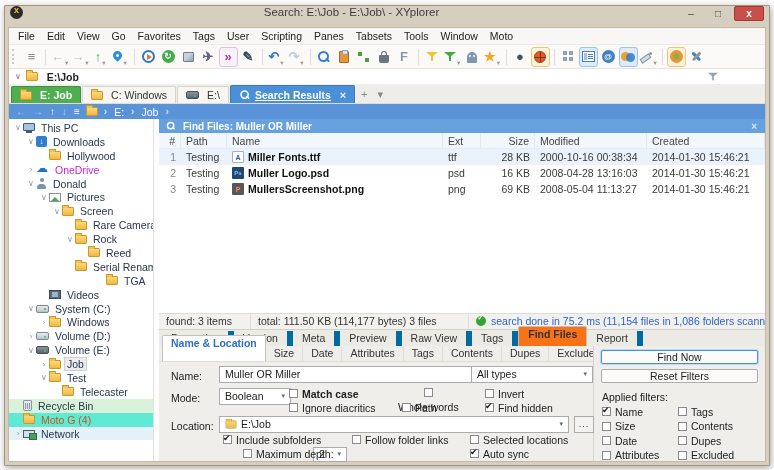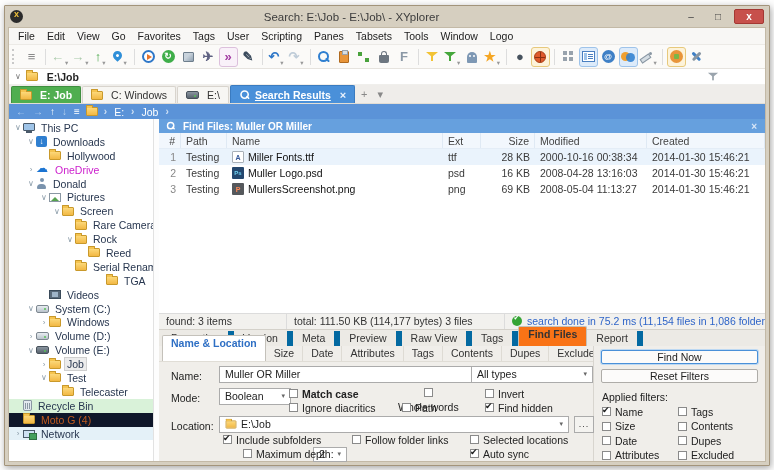--- a/index.html
+++ b/index.html
@@ -1,19 +1,19 @@
 <!DOCTYPE html>
 <html><head>
 <meta charset="utf-8">
 <style>
   *{box-sizing:border-box;margin:0;padding:0;-webkit-user-select:none;user-select:none}
   html,body{width:774px;height:470px;background:#fdfdfd;font-family:"Liberation Sans",sans-serif;overflow:hidden}
   .window{position:absolute;left:4px;top:5px;width:766px;height:461px;background:#d6cfc0;border:1px solid #a3947b;box-shadow:1px 2px 7px rgba(0,0,0,.35);display:flex;flex-direction:column;border-radius:1px}
   
-  .titlebar{height:21px;display:flex;align-items:center;padding:0 5px;gap:5px}
+  .titlebar{height:21px;display:flex;align-items:flex-start;padding:0 5px;gap:5px}
   .app-icon{width:13px;height:13px;border-radius:50%;background:#2b2b2b;position:relative;flex:none}
   .app-icon::after{content:"x";position:absolute;left:0;right:0;top:-1px;text-align:center;color:#f0c23c;font-size:9px;font-weight:bold}
   .title{flex:1;text-align:center;font-size:11.5px;color:#3c3c3c;white-space:nowrap;overflow:hidden}
   .wbtn{width:22px;height:15px;display:flex;align-items:center;justify-content:center;font-size:10px;color:#444;cursor:default}
   .wbtn.close{width:30px;background:#c7504b;border:1px solid #a33833;border-radius:2px;color:#fff;font-weight:bold;font-size:10px}
   
   .client{flex:1;margin:0 3px 3px;background:#fff;border:1px solid #c3b9a6;display:flex;flex-direction:column;min-height:0}
   
   .menubar{height:17px;background:#f8f7f5;display:flex;align-items:center;padding-left:3px;border-bottom:1px solid #eceae6}
   .menu-item{padding:0 6px;font-size:10.5px;color:#222;line-height:17px}
@@ -110,33 +110,33 @@
   .hdr-close{color:#d9e6f7;font-size:10px;font-weight:bold;margin-right:2px}
   
   .thead,.trow{display:grid;grid-template-columns:22px 46px 1fr 38px 54px 112px 118px;align-items:center;font-size:10.5px}
   .thead{height:16px;background:#f2f7fd;border-bottom:1px solid #e4edf7;color:#444}
   .th{padding:0 5px;border-right:1px solid #dfe9f4;height:100%;display:flex;align-items:center;overflow:hidden}
   .trow{height:16px;color:#3a3a3a}
   .trow.focused{background:#eaf3fc}
   .td{padding:0 5px;overflow:hidden;white-space:nowrap;display:flex;align-items:center}
   .td.num{justify-content:flex-end;color:#888}
   .td.size{justify-content:flex-end}
-  .td.name{font-weight:normal;color:#111}
+  .td.name{font-weight:bold;color:#111}
   .fic{width:12px;height:12px;flex:none;margin-right:4px;display:inline-flex;align-items:center;justify-content:center;font-weight:bold;border-radius:1px}
   .fic-ttf{background:#fff;border:1px solid #a8b0b8}
   .fic-ttf::after{content:"A";font-size:7px;color:#35589a}
   .fic-psd{background:#24476e}
   .fic-psd::after{content:"Ps";font-size:6px;color:#6fd0f0}
   .fic-png{background:#55585c}
   .fic-png::after{content:"P";font-size:7px;color:#ff8a5a}
   .filler{flex:1;background:#fff}
   
   .statusbar{height:16px;background:#f2f1ee;border-top:1px solid #dcdcdc;display:flex;align-items:stretch;font-size:10.5px;color:#333}
   .st{display:flex;align-items:center;padding:0 7px;border-right:1px solid #dcdcdc;white-space:nowrap;overflow:hidden}
-  .st1{width:128px}.st2{width:218px}
+  .st1{width:92px}.st2{width:218px}
   .st3{flex:1;gap:5px;color:#2e64c8;border-right:none;position:relative}
   
   .itabs{height:17px;background:#eceae5;border-top:1px solid #d4d1ca;display:flex;align-items:flex-end;padding:1px 3px 0;font-size:10.5px;color:#333}
   .itab{padding:1px 9px 2px;border-right:6px solid #0369a1;white-space:nowrap}
   .itab.active{background:#f97316;border:1px solid #c4c1ba;border-bottom:none;border-radius:2px 2px 0 0;font-weight:bold;padding-bottom:6px}
   .lower{flex:1;display:flex;min-height:0;background:#f0eeea}
   .lowerleft{flex:1;display:flex;flex-direction:column;min-width:0}
   .stabs{height:16px;background:#f0eeea;display:flex;align-items:flex-end;padding:1px 3px 0;font-size:10.5px;color:#333;border-bottom:1px solid #e0ddd6}
   .stab{padding:1px 8px 2px;border-right:1px solid #dedbd4;white-space:nowrap}
   .stab.active{background:#fff;border:1px solid #c4c1ba;border-bottom:none;border-radius:2px 2px 0 0;color:#2e6fc4;font-weight:bold;padding-bottom:12px}
@@ -202,21 +202,21 @@
         <div class="menu-item">View</div>
         <div class="menu-item">Go</div>
         <div class="menu-item">Favorites</div>
         <div class="menu-item">Tags</div>
         <div class="menu-item">User</div>
         <div class="menu-item">Scripting</div>
         <div class="menu-item">Panes</div>
         <div class="menu-item">Tabsets</div>
         <div class="menu-item">Tools</div>
         <div class="menu-item">Window</div>
-        <div class="menu-item">Logo</div>
+        <div class="menu-item">Moto</div>
       </div>
     <div class="toolbar">
         <div class="tb-grip"></div>
         <div class="tb-item">
           <span class="tb-g" style="color: rgb(138, 138, 138);">≡</span>
         </div>
         <div class="tb-sep"></div>
         <div class="tb-item">
           <span class="tb-g" style="color: rgb(169, 201, 169);">←</span>
           <span class="tb-caret">▾</span>
@@ -469,21 +469,21 @@
           <div class="tree-row" style="padding-left: 43px;">
             <span class="expander"></span>
             <span class="ti ti-folder"></span>
             <span class="tree-label">Telecaster</span>
           </div>
           <div class="tree-row" style="background: rgb(217, 242, 217); padding-left: 4px;">
             <span class="expander"></span>
             <span class="ti ti-recycle"></span>
             <span class="tree-label">Recycle Bin</span>
           </div>
-          <div class="tree-row" style="background: #0f172a; padding-left: 4px;">
+          <div class="tree-row" style="background: #5eead4; padding-left: 4px;">
             <span class="expander"></span>
             <span class="ti ti-folder"></span>
             <span class="tree-label" style="color: rgb(192, 90, 30);">Moto G (4)</span>
           </div>
           <div class="tree-row" style="background: rgb(228, 241, 248); padding-left: 4px;">
             <span class="expander">›</span>
             <span class="ti ti-network"></span>
             <span class="tree-label">Network</span>
           </div>
         </div>

